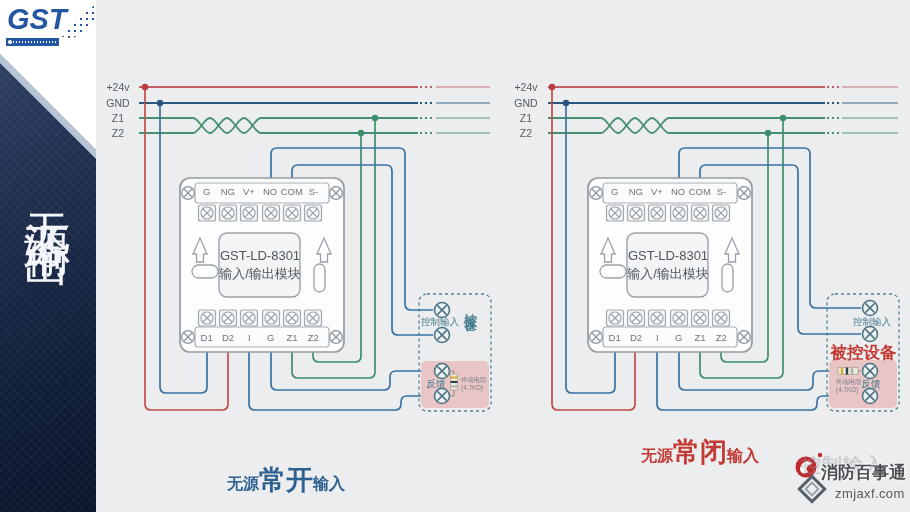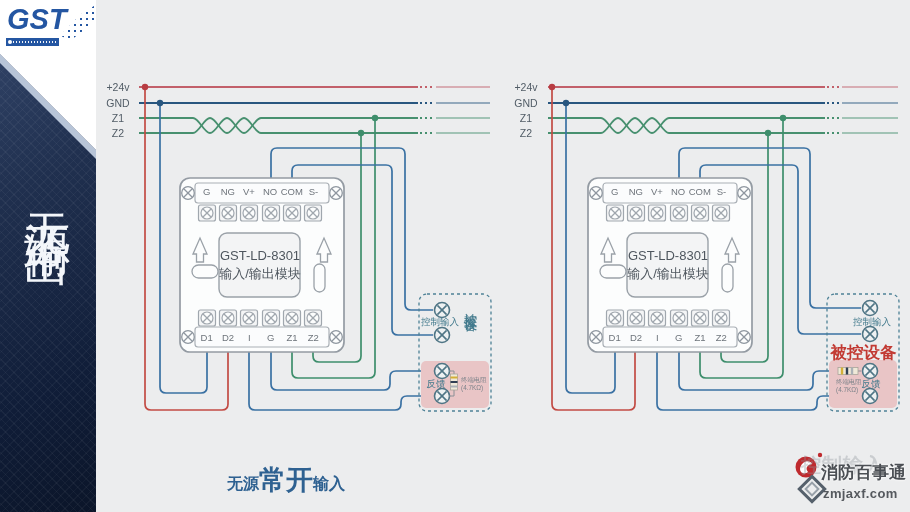--- a/index.html
+++ b/index.html
@@ -37,21 +37,21 @@
   .modtitle{width:82px;text-align:center;font-size:13px;line-height:18px;color:#4e565e;}
   .teal{color:#41798c;}
   .tiny{font-size:6.4px;line-height:8px;color:#7d838a;}
   .cap{width:190px;text-align:center;font-weight:600;}
   .cap .sm{font-size:16px;}
   .cap .bg{font-size:27px;}
   .devL{writing-mode:vertical-rl;text-orientation:upright;font-size:13.5px;letter-spacing:2px;}
   .devR{width:71px;text-align:center;font-size:16.5px;font-weight:bold;color:#c23a33;}
   .ghost{font-size:20px;font-weight:bold;color:#8e949a;opacity:.35;letter-spacing:1px;}
   .brand{font-size:17px;font-weight:bold;color:#4b4f54;text-shadow:0 0 2px #fff,0 0 3px #fff;}
-  .wmurl{font-size:13px;font-weight:bold;color:#55595e;letter-spacing:.4px;}
+  .wmurl{font-size:13px;font-weight:normal;color:#55595e;letter-spacing:.4px;margin-left:12px;}
 </style>
 </head>
 <body>
 
 <div class="stage">
 
   <svg width="910" height="512" viewBox="0 0 910 512">
     <defs>
       <g id="xscrew" stroke="#8f97a0" stroke-width="1.3" fill="#fcfdfd">
         <circle r="6.3"></circle>
@@ -277,18 +277,21 @@
     <div>输入/输出模块</div>
   </div>
 
   <div class="lbl devR" style="left:828px;top:342px;">被控设备</div>
   <div class="lbl teal" style="left:842px;top:316px;width:60px;text-align:center;font-size:9.5px;">控制输入</div>
   <div class="lbl teal" style="left:851px;top:378px;width:40px;text-align:center;font-size:9.5px;">反馈</div>
   <div class="lbl tiny" style="left:836px;top:378px;">
     <div>终端电阻</div>
     <div>(4.7KΩ)</div>
   </div>
+  <div class="lbl cap" style="left:605px;top:434px;color:#c23a33;">
+    <span class="sm">无源</span><span class="bg">常闭</span><span class="sm">输入</span>
+  </div>
 
   <div class="lbl ghost" style="left:801px;top:452px;">控制输入</div>
   <div class="lbl brand" style="left:821px;top:461px;">消防百事通</div>
   <div class="lbl wmurl" style="left:823px;top:486px;">zmjaxf.com</div>
 
 </div>
 
 </body></html>

